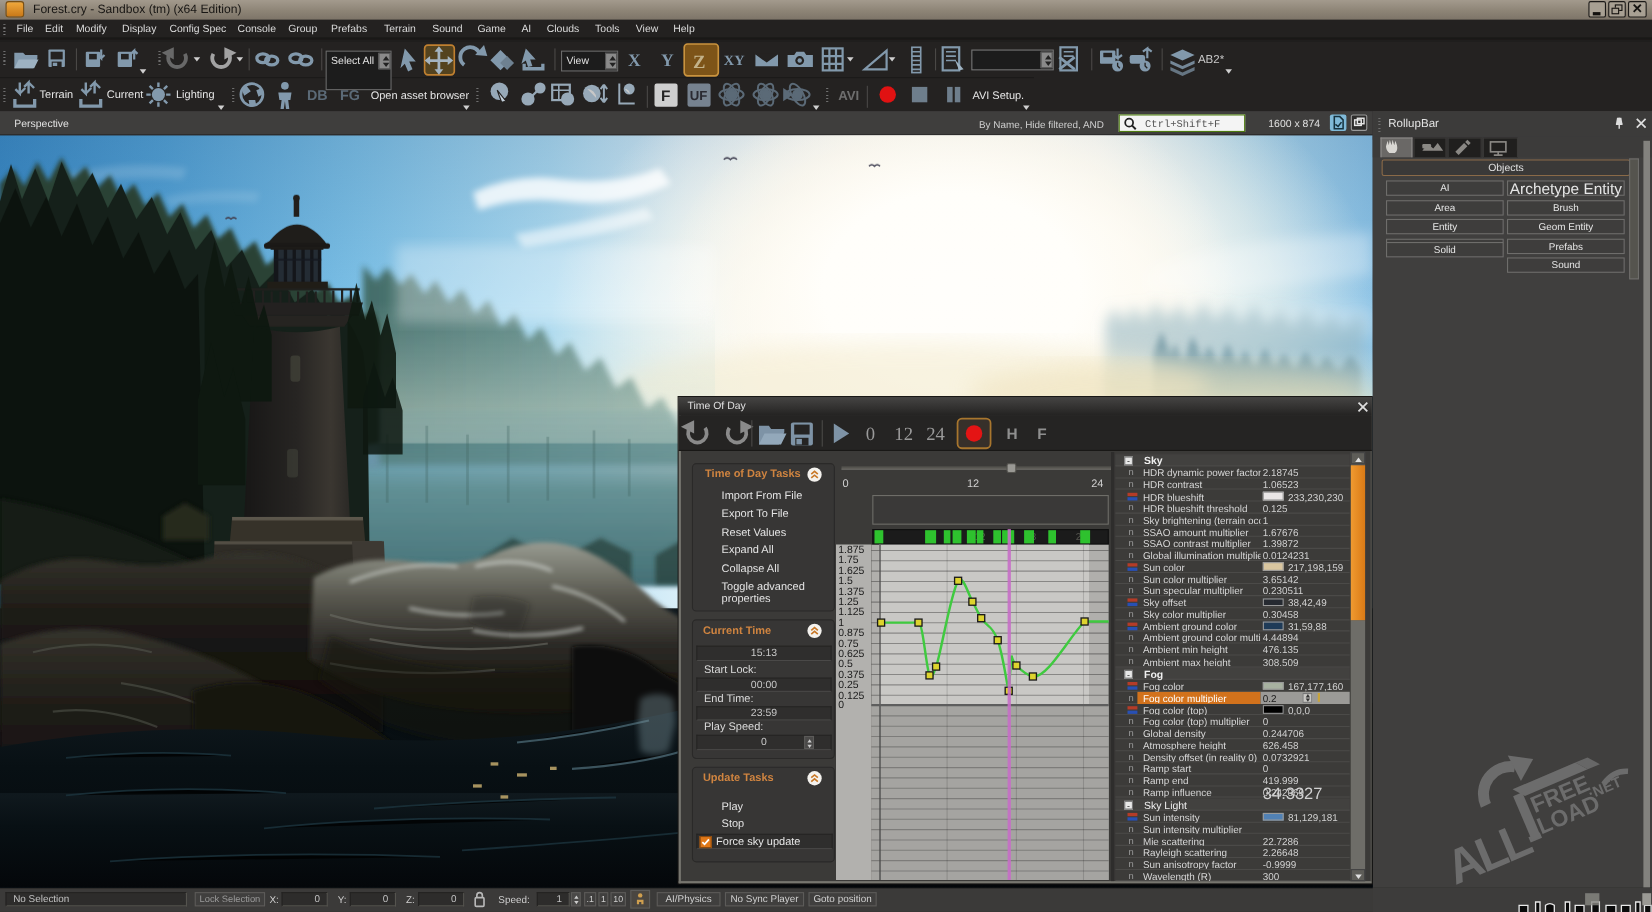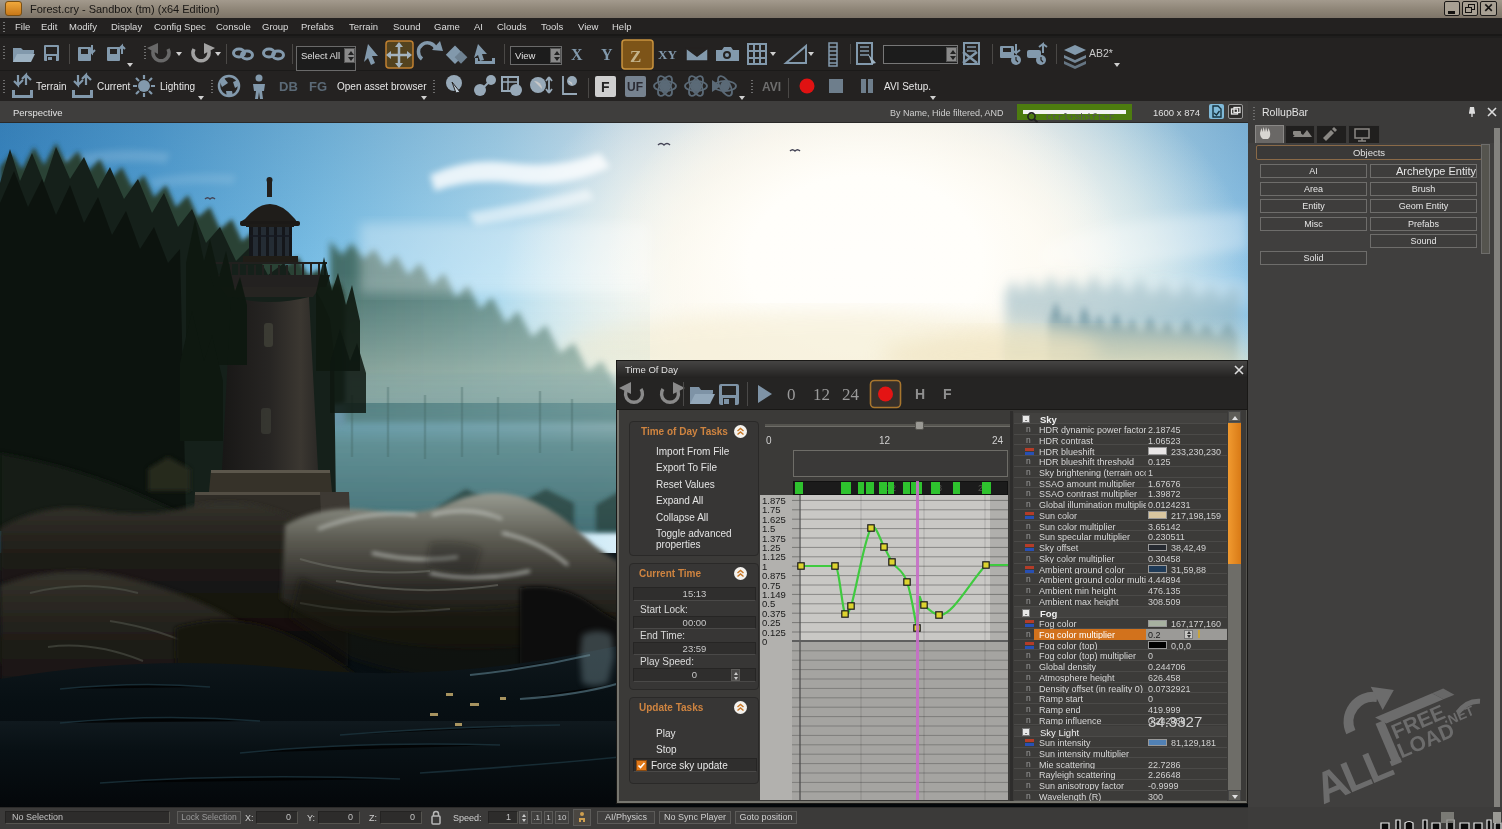--- a/index.html
+++ b/index.html
@@ -141,21 +141,21 @@
  <circle cx="1041" cy="22" r="5"></circle>
         <path d="M1041 19 v3 l2 2" stroke="#242221" stroke-width="1.2" fill="none"></path>
 </g>
 <g fill="#8299ac">
  <path d="M1064 12 l11 -5 11 5 -11 5 z"></path>
  <path d="M1064 17 l11 5 11 -5 v3 l-11 5 -11 -5 z" opacity=".85"></path>
  <path d="M1064 23 l11 5 11 -5 v3 l-11 5 -11 -5 z" opacity=".7"></path>
 </g>
 <text x="1089" y="19" fill="#c8c8c8" font-size="10.5">AB2*</text>
 </svg>
-<div class="abs" style="left:296px;top:46px;width:60px;height:25px;background:#1c1c1c;border:1px solid #6a6a6a">
+<div class="abs" style="left:296px;top:46px;width:60px;height:36px;background:#1c1c1c;border:1px solid #6a6a6a">
  <div class="txt" style="left:4px;top:3px;font-size:9.5px;color:#e0e0e0">Select All</div>
  <div class="abs" style="left:47px;top:1px;width:11px;height:15px;background:#8a8a8a;border:1px solid #555">
   <div class="abs" style="left:2.5px;top:2px;width:0;height:0;border-left:3px solid transparent;border-right:3px solid transparent;border-bottom:4px solid #222"></div>
   <div class="abs" style="left:2.5px;top:8px;width:0;height:0;border-left:3px solid transparent;border-right:3px solid transparent;border-top:4px solid #222"></div>
       </div>
 </div>
 <div class="abs" style="left:510px;top:46px;width:52px;height:19px;background:#1c1c1c;border:1px solid #6a6a6a">
  <div class="txt" style="left:4px;top:3px;font-size:9.5px;color:#e0e0e0">View</div>
  <div class="abs" style="left:39px;top:1px;width:11px;height:15px;background:#8a8a8a;border:1px solid #555">
   <div class="abs" style="left:2.5px;top:2px;width:0;height:0;border-left:3px solid transparent;border-right:3px solid transparent;border-bottom:4px solid #222"></div>
@@ -246,21 +246,21 @@
     <div class="txt" style="left:36px;top:81px;font-size:10px;color:#e6e6e6">Terrain</div>
     <div class="txt" style="left:97px;top:81px;font-size:10px;color:#e6e6e6">Current</div>
     <div class="txt" style="left:160px;top:81px;font-size:10px;color:#e6e6e6">Lighting</div>
     <div class="abs" style="left:198px;top:96px;width:0;height:0;border-left:3px solid transparent;border-right:3px solid transparent;border-top:4px solid #cfcfcf"></div>
     <div class="abs" style="left:421px;top:96px;width:0;height:0;border-left:3px solid transparent;border-right:3px solid transparent;border-top:4px solid #cfcfcf"></div>
     <div class="abs" style="left:739px;top:96px;width:0;height:0;border-left:3px solid transparent;border-right:3px solid transparent;border-top:4px solid #cfcfcf"></div>
     <div class="abs" style="left:930px;top:96px;width:0;height:0;border-left:3px solid transparent;border-right:3px solid transparent;border-top:4px solid #cfcfcf"></div>
 <div class="abs" style="left:0;top:101px;width:1248px;height:22px;background:#3f3e3d;border-bottom:1px solid #2a2928"></div>
 <div class="txt" style="left:13px;top:107px;font-size:9.5px;color:#e2e2e2">Perspective</div>
 <div class="txt" style="left:890px;top:108px;font-size:9px;color:#cfcfcf">By Name, Hide filtered, AND</div>
-<div class="abs" style="left:1017px;top:104px;width:115px;height:16px;background:#f4f4f4;border:6px solid #4d7c0f">
+<div class="abs" style="left:1017px;top:104px;width:115px;height:16px;background:#f4f4f4;border:1px solid #4d7c0f">
  <svg class="abs" style="left:3px;top:1px" width="13" height="13" viewBox="0 0 13 13">
   <circle cx="5.5" cy="5.5" r="3.6" fill="none" stroke="#222" stroke-width="1.6"></circle>
   <path d="M8 8 l3.5 3.5" stroke="#222" stroke-width="1.8"></path>
       </svg>
  <div class="txt" style="left:23px;top:2px;font-size:9.5px;color:#555;font-family:'Liberation Mono',monospace">Ctrl+Shift+F</div>
 </div>
 <div class="txt" style="left:1153px;top:107px;font-size:9.5px;color:#e0e0e0">1600 x 874</div>
 <div class="abs" style="left:1209px;top:104px;width:15px;height:15px;background:#7fb9d8;border-radius:2px">
  <svg class="abs" width="15" height="15" viewBox="0 0 15 15">
         <path d="M4 2 h5 l3 3 v8 H4 z" fill="none" stroke="#16323e" stroke-width="1.4"></path>
@@ -510,28 +510,28 @@
         <path d="M77 4 l2 -2 3 3 -2 2 z"></path>
       </g>
 <g fill="none" stroke="#8a8884" stroke-width="1.5">
         <rect x="100" y="4" width="14" height="9"></rect>
         <path d="M107 13 v3 M103 16 h8"></path>
       </g>
 </svg>
     <div class="abs" style="left:1256px;top:145px;width:226px;height:15px;background:#3a3938;border:1px solid #8a6a48;border-radius:2px;
  font-size:9.5px;color:#e0e0e0;text-align:center;line-height:14px">Objects</div>
     <div class="abs" style="left:1260px;top:164.0px;width:107px;height:14px;background:#3e3d3c;border:1px solid #6e6d6b;font-size:9px;color:#e6e6e6;text-align:center;line-height:13px">AI</div>
-    <div class="abs" style="left:1370px;top:164.0px;width:107px;height:14px;background:#3e3d3c;border:1px solid #6e6d6b;font-size:11px;color:#e6e6e6;text-align:right;line-height:13px">Archetype Entity</div>
+    <div class="abs" style="left:1370px;top:164.0px;width:107px;height:14px;background:#3e3d3c;border:1px solid #6e6d6b;font-size:14px;color:#e6e6e6;text-align:center;line-height:13px">Archetype Entity</div>
     <div class="abs" style="left:1260px;top:181.5px;width:107px;height:14px;background:#3e3d3c;border:1px solid #6e6d6b;font-size:9px;color:#e6e6e6;text-align:center;line-height:13px">Area</div>
     <div class="abs" style="left:1370px;top:181.5px;width:107px;height:14px;background:#3e3d3c;border:1px solid #6e6d6b;font-size:9px;color:#e6e6e6;text-align:center;line-height:13px">Brush</div>
     <div class="abs" style="left:1260px;top:199.0px;width:107px;height:14px;background:#3e3d3c;border:1px solid #6e6d6b;font-size:9px;color:#e6e6e6;text-align:center;line-height:13px">Entity</div>
     <div class="abs" style="left:1370px;top:199.0px;width:107px;height:14px;background:#3e3d3c;border:1px solid #6e6d6b;font-size:9px;color:#e6e6e6;text-align:center;line-height:13px">Geom Entity</div>
     <div class="abs" style="left:1260px;top:216.5px;width:107px;height:14px;background:#3e3d3c;border:1px solid #6e6d6b;font-size:9px;color:#e6e6e6;text-align:center;line-height:13px">Misc</div>
     <div class="abs" style="left:1370px;top:216.5px;width:107px;height:14px;background:#3e3d3c;border:1px solid #6e6d6b;font-size:9px;color:#e6e6e6;text-align:center;line-height:13px">Prefabs</div>
-    <div class="abs" style="left:1260px;top:251px;width:107px;height:14px;background:#3e3d3c;border:1px solid #6e6d6b;font-size:9px;color:#e6e6e6;text-align:center;line-height:13px">Solid</div>
+    <div class="abs" style="left:1260px;top:220px;width:107px;height:14px;background:#3e3d3c;border:1px solid #6e6d6b;font-size:9px;color:#e6e6e6;text-align:center;line-height:13px">Solid</div>
     <div class="abs" style="left:1370px;top:234.0px;width:107px;height:14px;background:#3e3d3c;border:1px solid #6e6d6b;font-size:9px;color:#e6e6e6;text-align:center;line-height:13px">Sound</div>
     <div class="abs" style="left:1481px;top:144px;width:9px;height:110px;background:#55544e;border:1px solid #6e6d6b"></div>
     <div class="abs" style="left:1494px;top:128px;width:6px;height:688px;background:#83827e"></div>
     <div class="abs" style="left:1493px;top:810px;width:8px;height:12px;background:#9a9994"></div>
     <div class="abs" style="left:1250px;top:252px;width:240px;height:1px;background:#34333;opacity:.6"></div>
 <svg class="abs" style="left:1318px;top:678px" width="184" height="151" viewBox="0 0 184 151">
 <g transform="rotate(-23 30 114)" fill="#6c6c6c">
  <text x="2" y="116" font-family="Liberation Sans" font-size="44" font-weight="bold" letter-spacing="-3">ALL-</text>
  <text x="94" y="84" font-family="Liberation Sans" font-size="21" font-weight="bold" letter-spacing="0">FREE</text>
  <text x="92" y="104" font-family="Liberation Sans" font-size="21" font-weight="bold">LOAD</text>
@@ -692,21 +692,21 @@
     <div class="txt" style="left:762px;top:494.9px;font-size:9.5px;color:#1a1a1a">1.875</div>
     <div class="txt" style="left:762px;top:504.3px;font-size:9.5px;color:#1a1a1a">1.75</div>
     <div class="txt" style="left:762px;top:513.7px;font-size:9.5px;color:#1a1a1a">1.625</div>
     <div class="txt" style="left:762px;top:523.1px;font-size:9.5px;color:#1a1a1a">1.5</div>
     <div class="txt" style="left:762px;top:532.5px;font-size:9.5px;color:#1a1a1a">1.375</div>
     <div class="txt" style="left:762px;top:541.9px;font-size:9.5px;color:#1a1a1a">1.25</div>
     <div class="txt" style="left:762px;top:551.3px;font-size:9.5px;color:#1a1a1a">1.125</div>
     <div class="txt" style="left:762px;top:560.7px;font-size:9.5px;color:#1a1a1a">1</div>
     <div class="txt" style="left:762px;top:570.1px;font-size:9.5px;color:#1a1a1a">0.875</div>
     <div class="txt" style="left:762px;top:579.5px;font-size:9.5px;color:#1a1a1a">0.75</div>
-    <div class="txt" style="left:762px;top:588.9px;font-size:9.5px;color:#1a1a1a">1.149</div>
+    <div class="txt" style="left:762px;top:588.9px;font-size:9.5px;color:#1a1a1a">0.625</div>
     <div class="txt" style="left:762px;top:598.3px;font-size:9.5px;color:#1a1a1a">0.5</div>
     <div class="txt" style="left:762px;top:607.7px;font-size:9.5px;color:#1a1a1a">0.375</div>
     <div class="txt" style="left:762px;top:617.1px;font-size:9.5px;color:#1a1a1a">0.25</div>
     <div class="txt" style="left:762px;top:626.5px;font-size:9.5px;color:#1a1a1a">0.125</div>
     <div class="txt" style="left:762px;top:635.9px;font-size:9.5px;color:#1a1a1a">0</div>
     <svg class="abs" style="left:792px;top:495px" width="216" height="305" viewBox="0 0 216 305">
       <rect width="216" height="305" fill="#b0afac"></rect>
       <rect x="7" y="0" width="191" height="146" fill="#c9c8c5"></rect>
       <rect x="0" y="146" width="216" height="159" fill="#a5a4a1"></rect>
       <line x1="0" y1="5.4" x2="216" y2="5.4" stroke="#000" stroke-opacity="0.32" stroke-width="1"></line>

